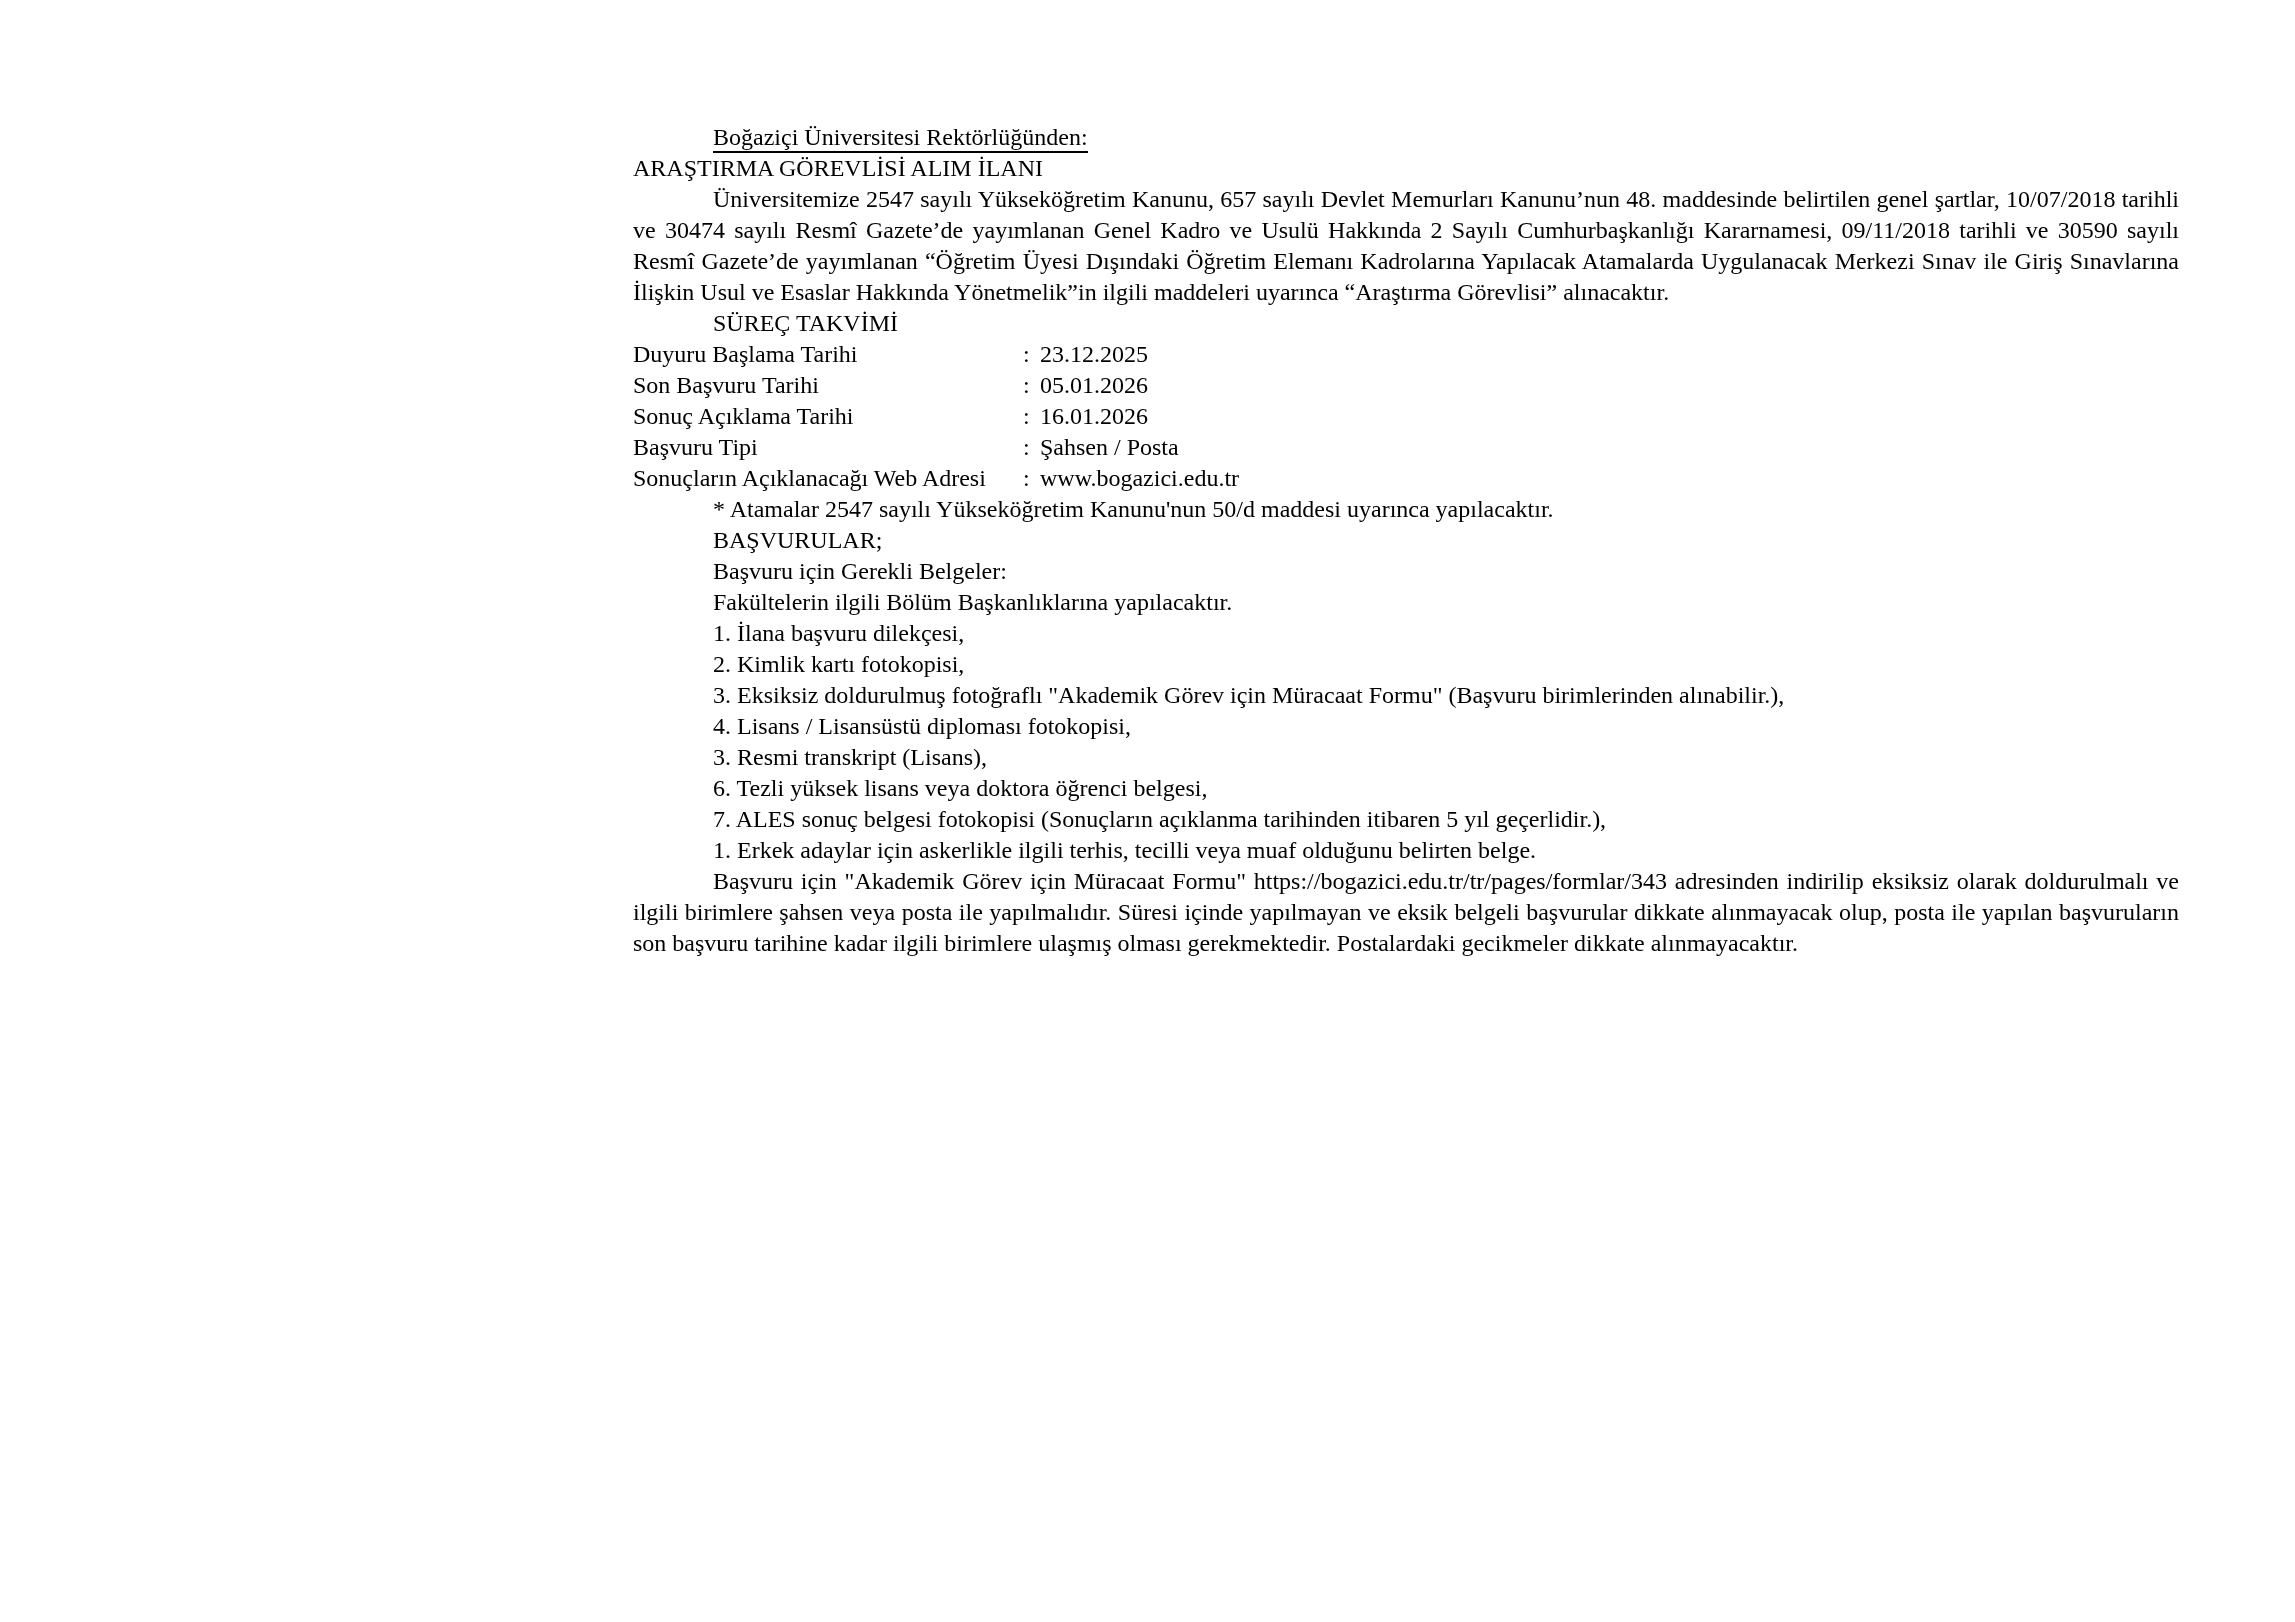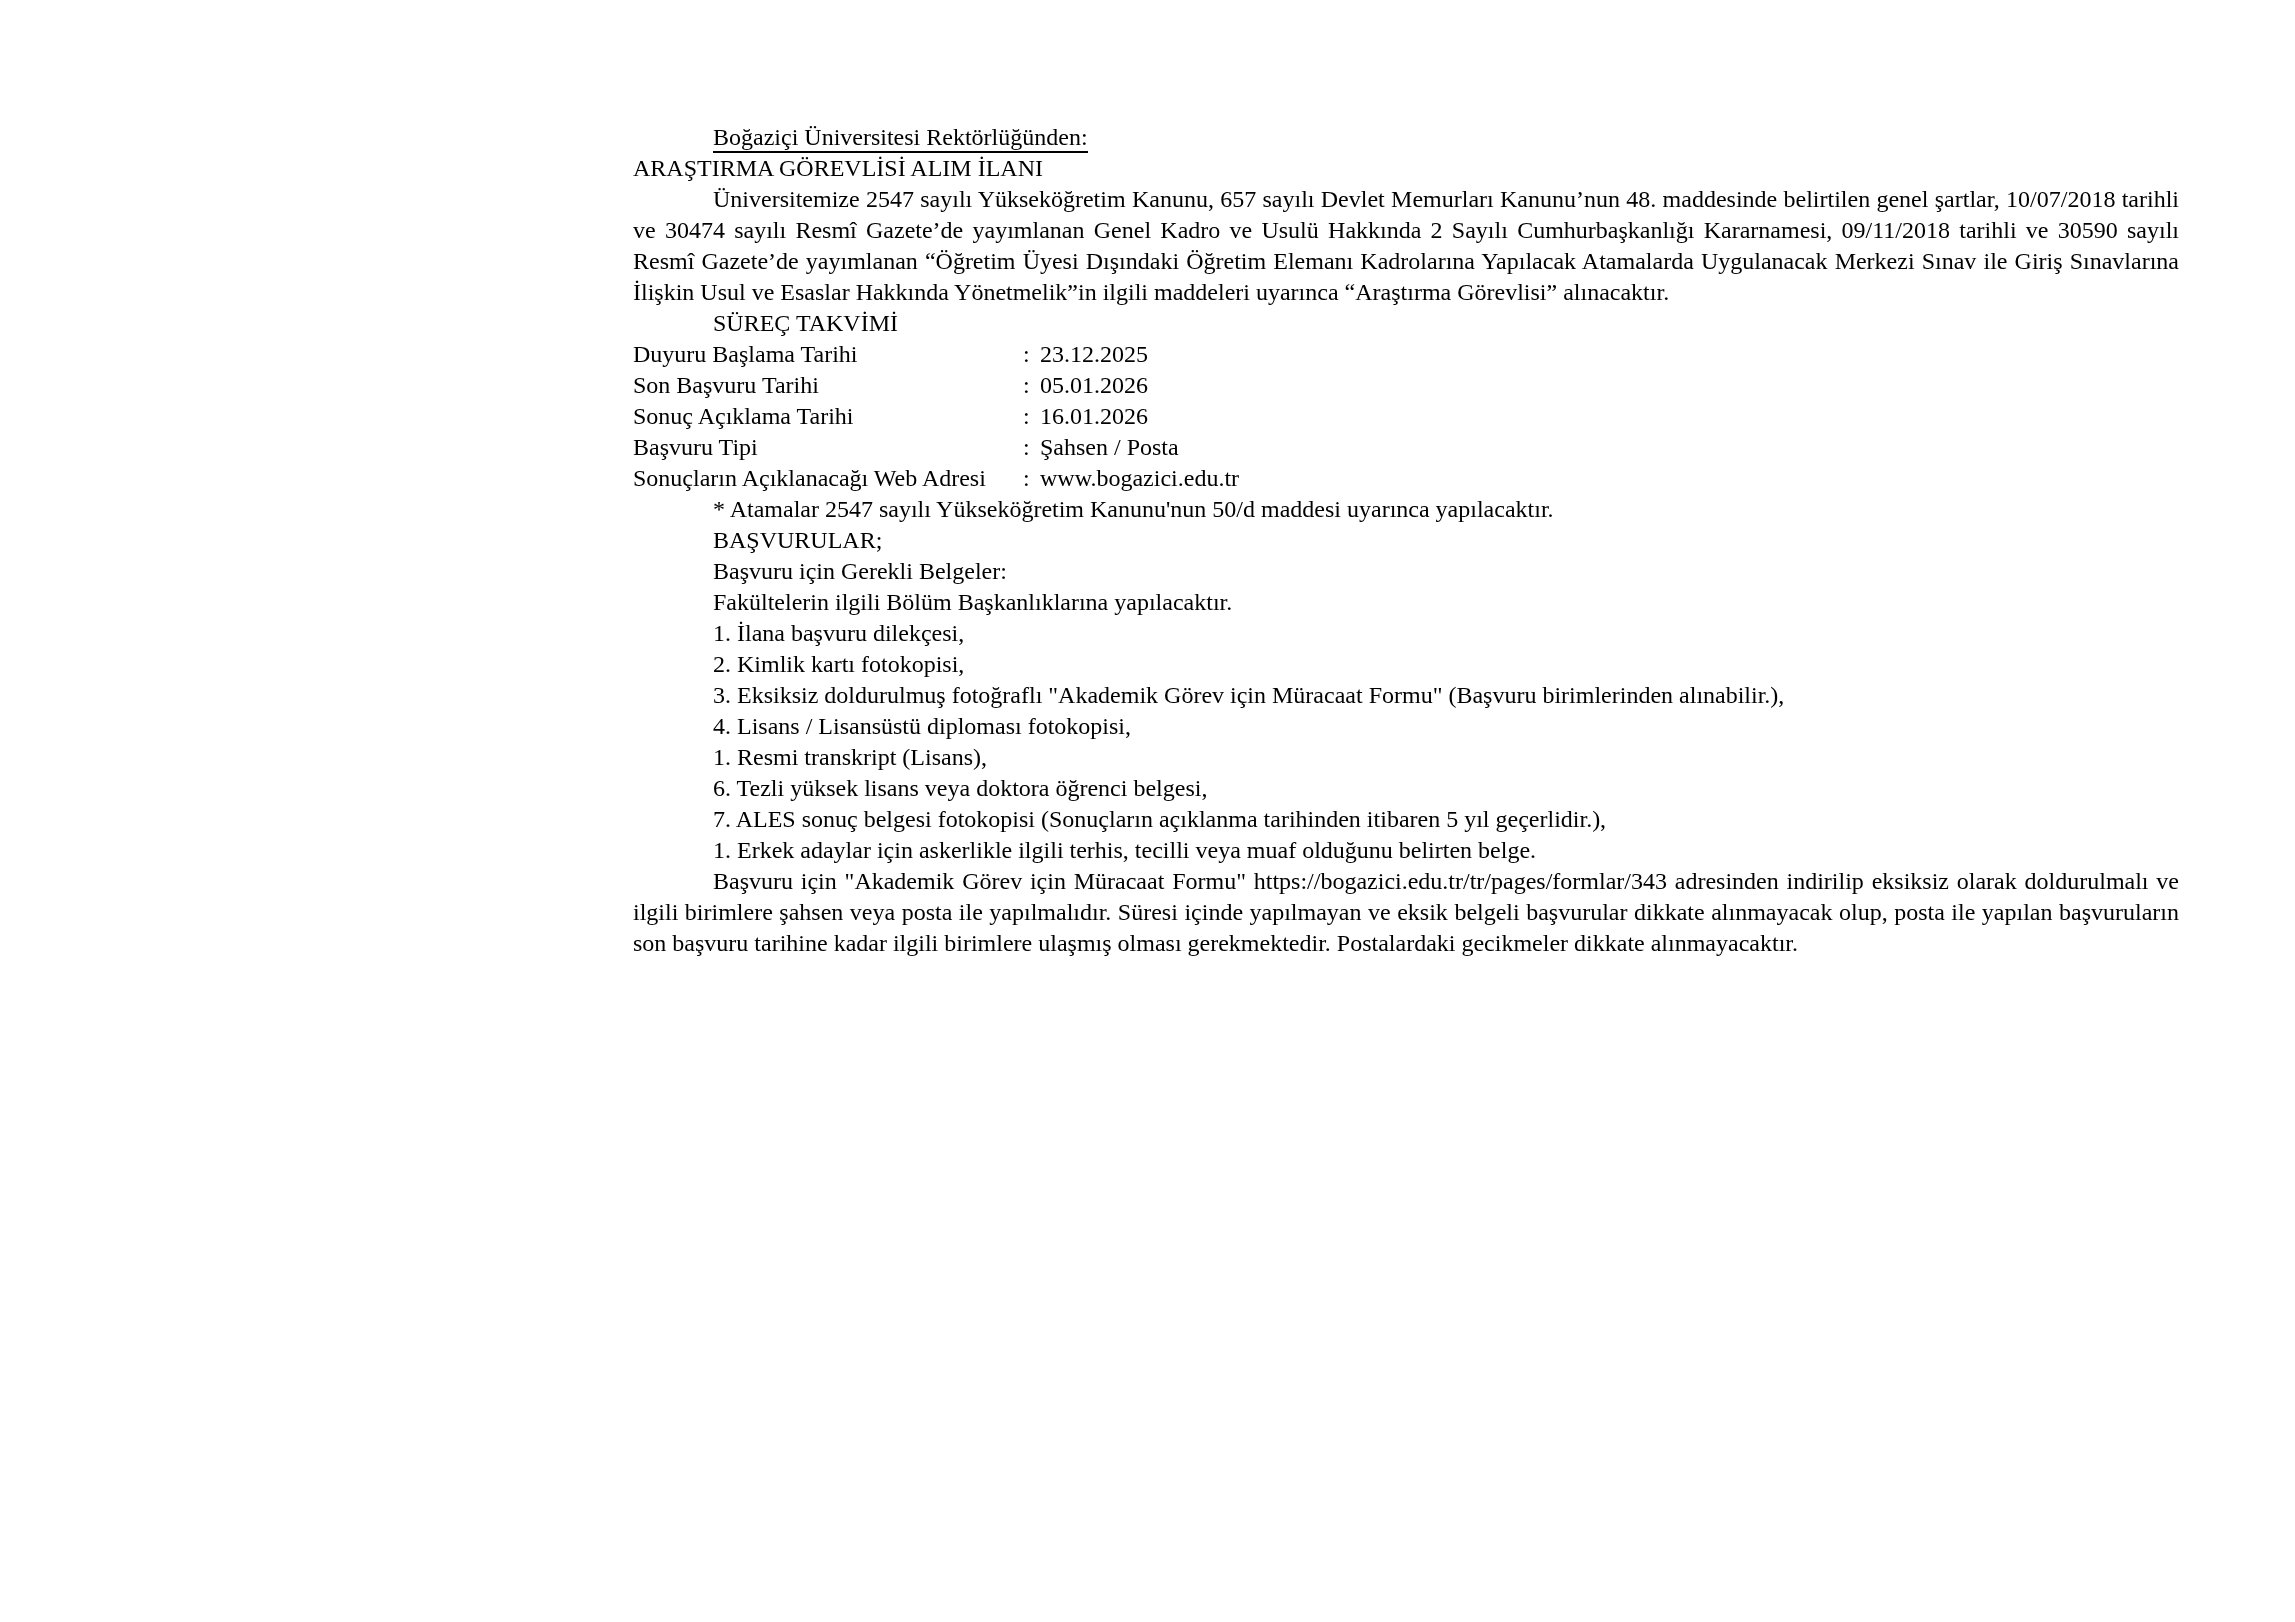--- a/index.html
+++ b/index.html
@@ -67,21 +67,21 @@
   <p class="plain-line">BAŞVURULAR;</p>
 
   <p class="plain-line">Başvuru için Gerekli Belgeler:</p>
 
   <p class="plain-line">Fakültelerin ilgili Bölüm Başkanlıklarına yapılacaktır.</p>
 
   <p class="plain-line">1. İlana başvuru dilekçesi,</p>
   <p class="plain-line">2. Kimlik kartı fotokopisi,</p>
   <p class="plain-line">3. Eksiksiz doldurulmuş fotoğraflı "Akademik Görev için Müracaat Formu" (Başvuru birimlerinden alınabilir.),</p>
   <p class="plain-line">4. Lisans / Lisansüstü diploması fotokopisi,</p>
-  <p class="plain-line">1. Resmi transkript (Lisans),</p>
+  <p class="plain-line">3. Resmi transkript (Lisans),</p>
   <p class="plain-line">6. Tezli yüksek lisans veya doktora öğrenci belgesi,</p>
   <p class="plain-line">7. ALES sonuç belgesi fotokopisi (Sonuçların açıklanma tarihinden itibaren 5 yıl geçerlidir.),</p>
   <p class="plain-line">1. Erkek adaylar için askerlikle ilgili terhis, tecilli veya muaf olduğunu belirten belge.</p>
 
   <p class="justified">Başvuru için "Akademik Görev için Müracaat Formu" https://bogazici.edu.tr/tr/pages/formlar/343 adresinden indirilip eksiksiz olarak doldurulmalı ve ilgili birimlere şahsen veya posta ile yapılmalıdır. Süresi içinde yapılmayan ve eksik belgeli başvurular dikkate alınmayacak olup, posta ile yapılan başvuruların son başvuru tarihine kadar ilgili birimlere ulaşmış olması gerekmektedir. Postalardaki gecikmeler dikkate alınmayacaktır.</p>
 
 </div>
 
 
 </body></html>

